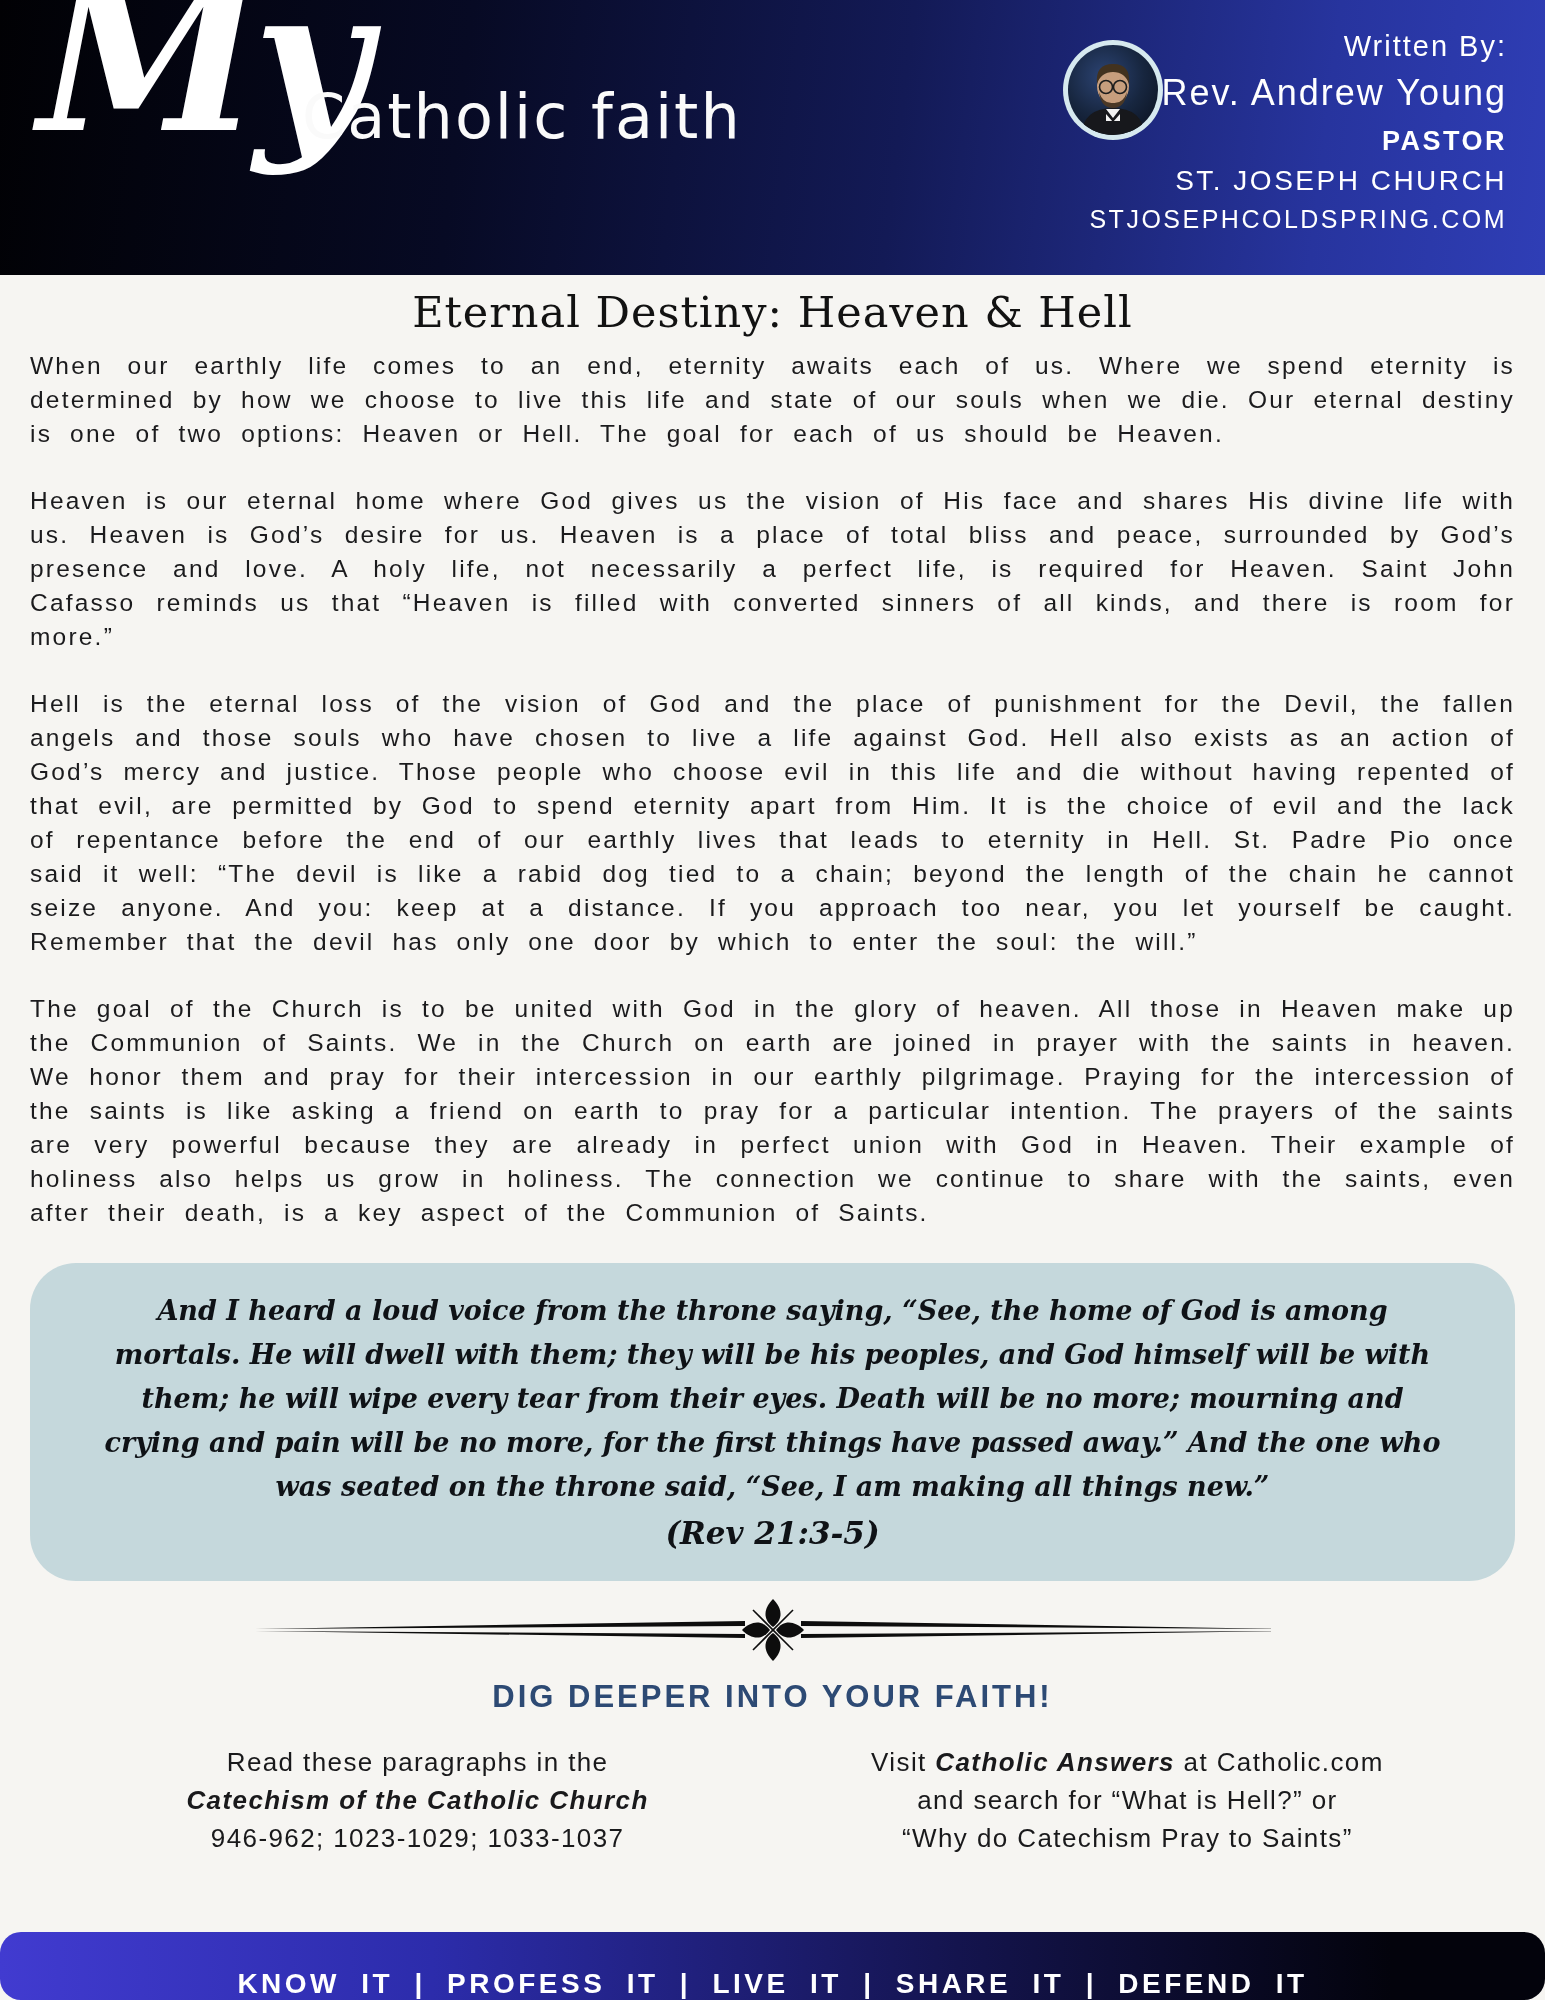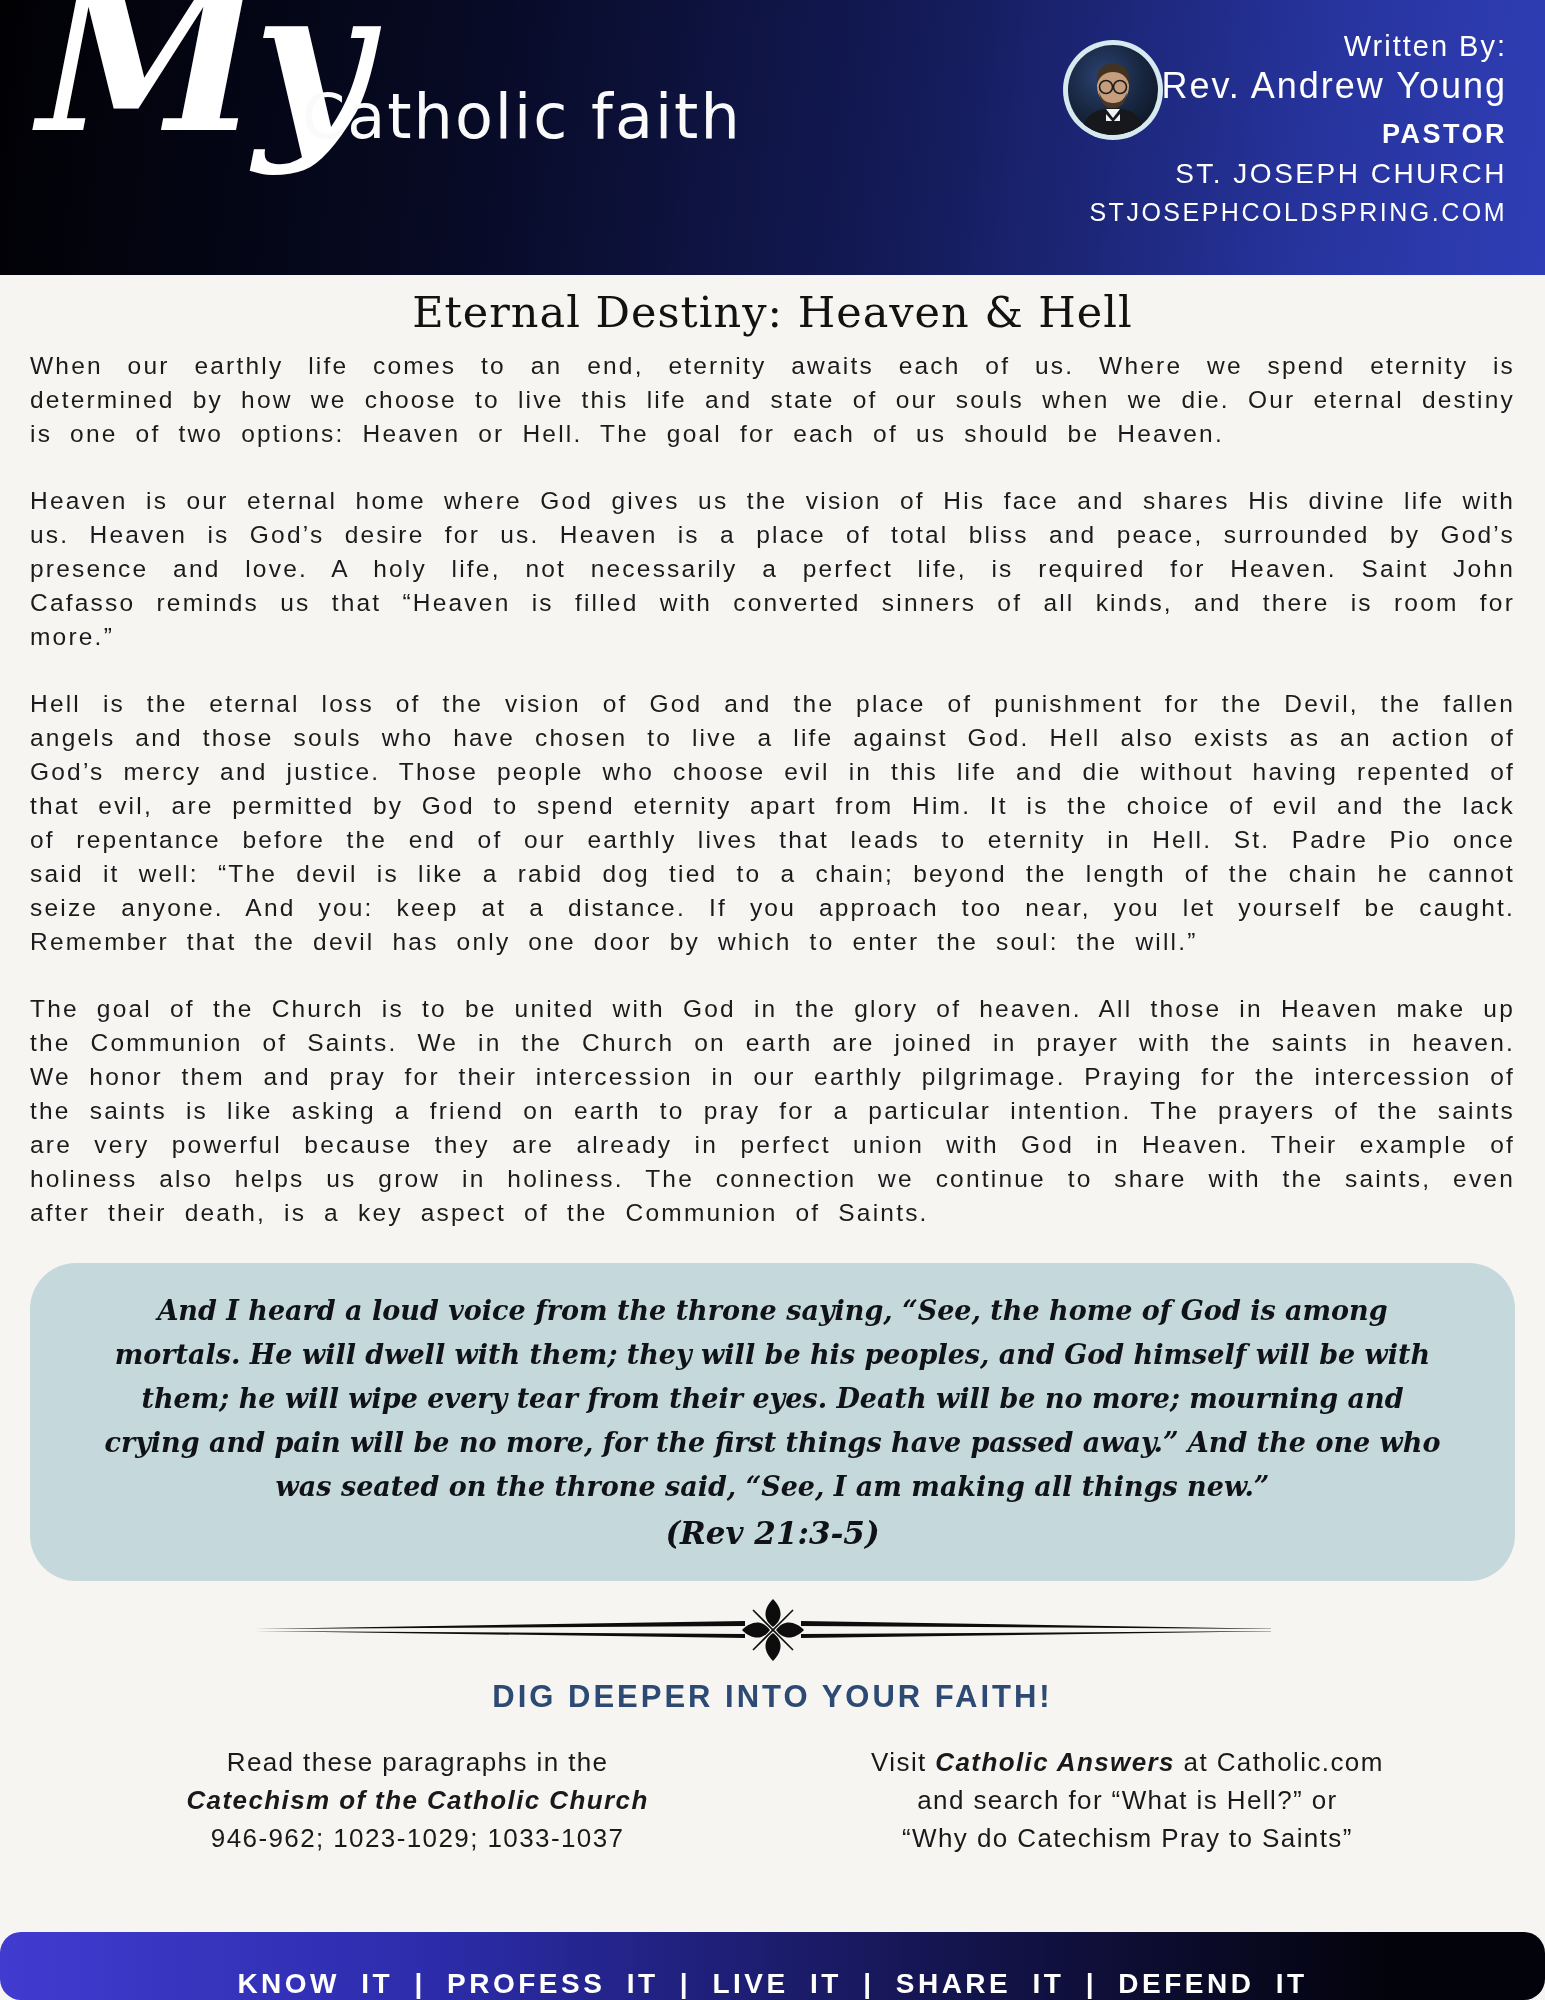--- a/index.html
+++ b/index.html
@@ -35,21 +35,21 @@
     font-size:62px; color:#fafafa; letter-spacing:2px;
   }
   .avatar {
     position:absolute; left:1063px; top:40px;
     width:100px; height:100px;
   }
   .byline {
     position:absolute; right:38px; top:30px;
     text-align:right; color:#ffffff;
   }
-  .byline .written  { font-size:29px; letter-spacing:2px; margin-bottom:2px; }
+  .byline .written  { font-size:29px; letter-spacing:2px; margin-bottom:9px; }
   .byline .author   { font-size:36px; letter-spacing:2px; margin-bottom:12px; }
   .byline .role     { font-size:27px; font-weight:bold; letter-spacing:2.5px; margin-bottom:8px; }
   .byline .church   { font-size:28px; letter-spacing:2.5px; margin-bottom:8px; }
   .byline .website  { font-size:25px; letter-spacing:2.5px; }
 
   
   .main { padding:10px 30px 0 30px; }
   .article-title {
     text-align:center;
     font-family:"DejaVu Serif", serif;

